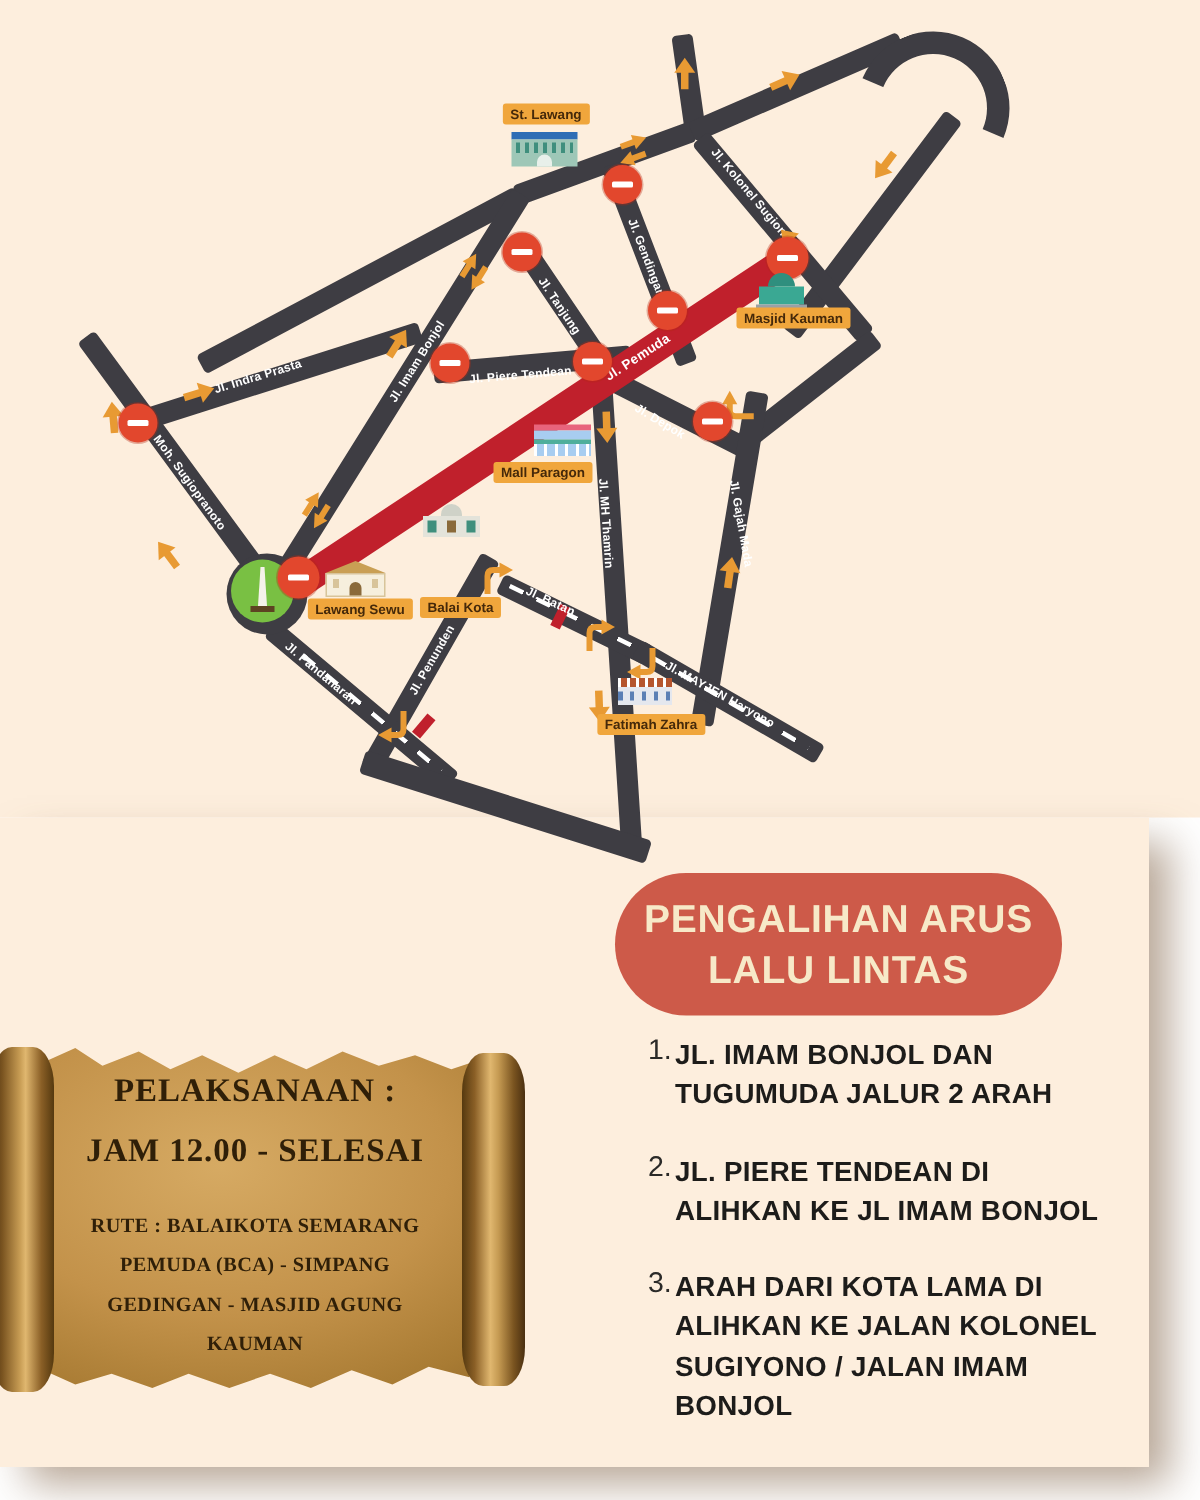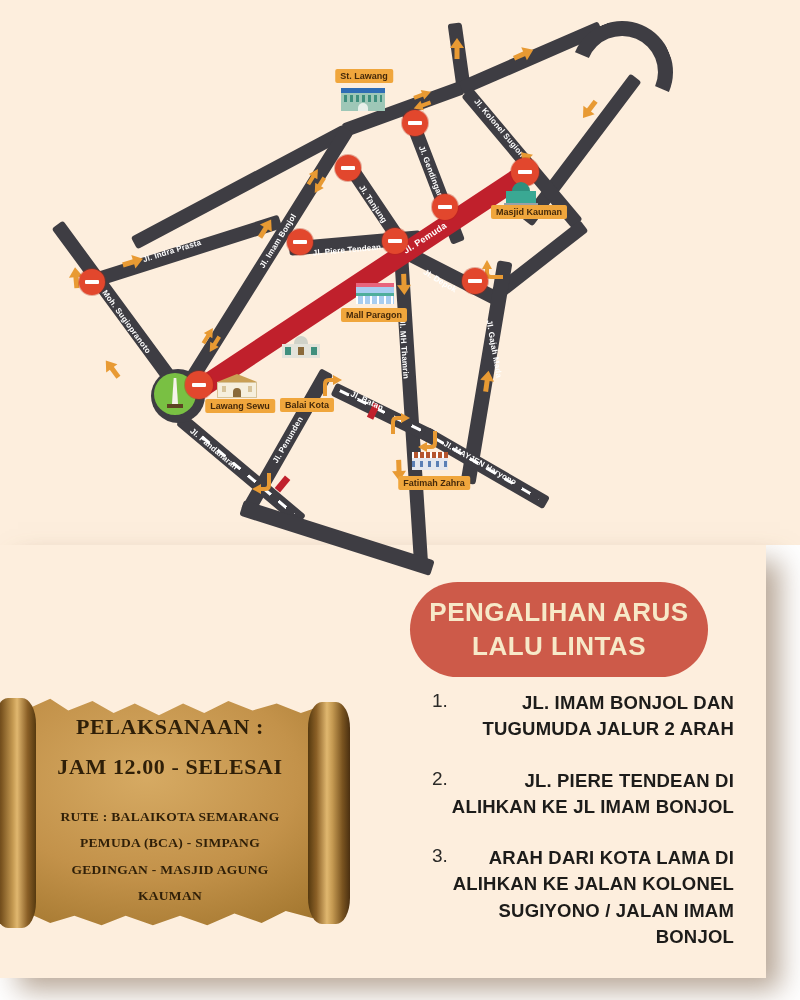--- a/index.html
+++ b/index.html
@@ -40,21 +40,21 @@
   .s-time{font-size:22px;font-weight:bold;letter-spacing:.6px;}
   .s-route{font-size:13.5px;font-weight:bold;line-height:1.95;margin-top:24px;letter-spacing:.3px;}
   
   .title-box{position:absolute;left:410px;top:582px;width:298px;height:95px;border-radius:48px;
              background:#cd5a49;display:flex;align-items:center;justify-content:center;
              padding:0 16px;box-sizing:border-box;z-index:2;}
   .title-box span{font-size:26px;font-weight:bold;color:#f7e9c8;text-align:center;line-height:1.3;letter-spacing:.5px;}
   .list{position:absolute;left:404px;top:690px;width:330px;z-index:2;}
   .item{display:grid;grid-template-columns:46px 1fr;margin-bottom:25px;}
   .item .num{font-size:19px;color:#2b2a28;padding-left:28px;}
-  .item .txt{font-size:18.5px;font-weight:bold;color:#1d1c1a;text-align:right;line-height:1.42;letter-spacing:.2px;}
+  .item .txt{font-size:18.5px;font-weight:bold;color:#1d1c1a;text-align:left;line-height:1.42;letter-spacing:.2px;}
 </style>
 </head>
 <body>
 
 <div class="stage">
   <div class="bg-top"></div>
   <div class="bg-card"></div>
 
   <div class="map">
 
@@ -238,21 +238,21 @@
       <div style="height:3px;background:#9aa0a6;margin:0 -2px;"></div>
     </div>
     <div class="chip" style="left:529px;top:205px;">Masjid Kauman</div>
 
     <div class="lmico" style="left:356px;top:283px;width:38px;">
       <div style="height:4px;background:#e8647c;"></div>
       <div style="height:6px;background:#a8cdf0;"></div>
       <div style="height:3px;background:#4fae9b;"></div>
       <div style="height:8px;background:#a8cdf0;background-image:repeating-linear-gradient(90deg,#ffffff 0 2px,transparent 2px 7px);"></div>
     </div>
-    <div class="chip" style="left:374px;top:308px;">Mall Paragon</div>
+    <div class="chip" style="left:362px;top:308px;">Mall Paragon</div>
 
     <div class="lmico" style="left:282px;top:336px;width:38px;">
       <div style="width:14px;height:8px;background:#cfd2c8;border-radius:7px 7px 0 0;margin:0 auto;"></div>
       <div style="height:14px;background:#e3e3da;display:flex;justify-content:space-around;align-items:center;">
         <i style="width:6px;height:8px;background:#3f8f7d;"></i>
           <i style="width:6px;height:8px;background:#8a6a3a;"></i>
           <i style="width:6px;height:8px;background:#3f8f7d;"></i>
       </div>
     </div>
     <div class="chip" style="left:307px;top:358px;margin-top:40px;">Balai Kota</div>

